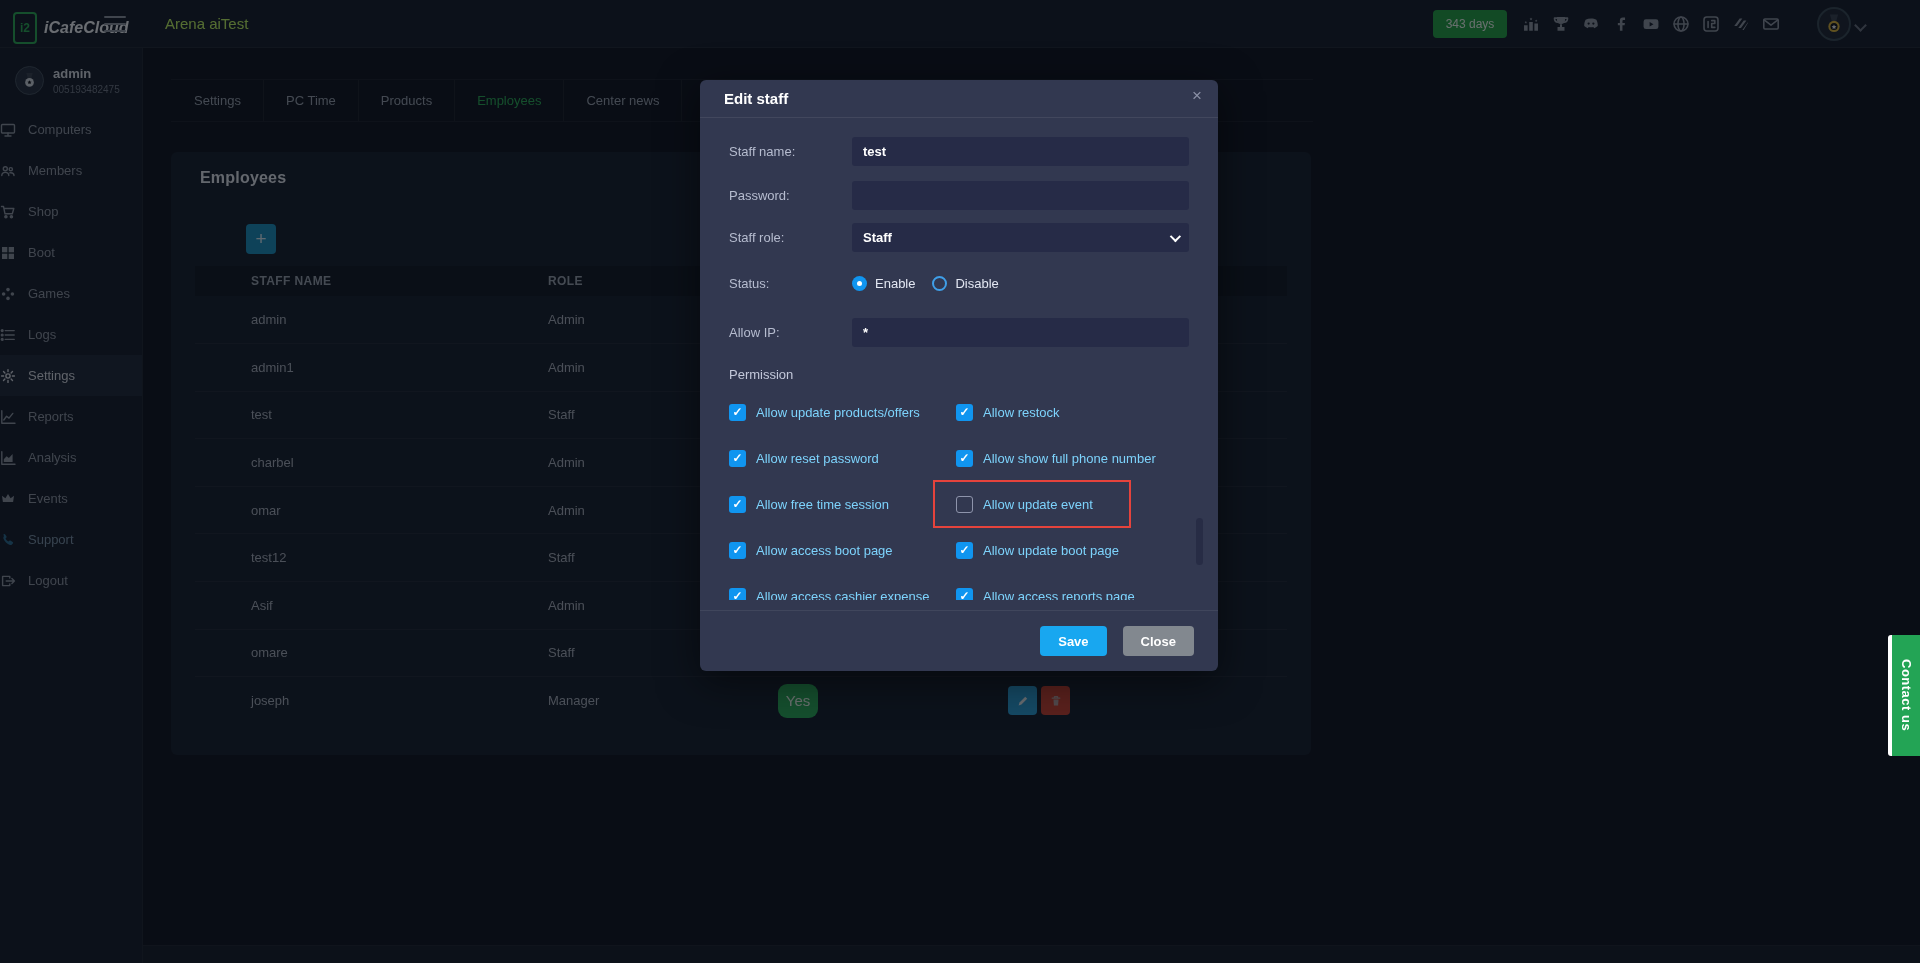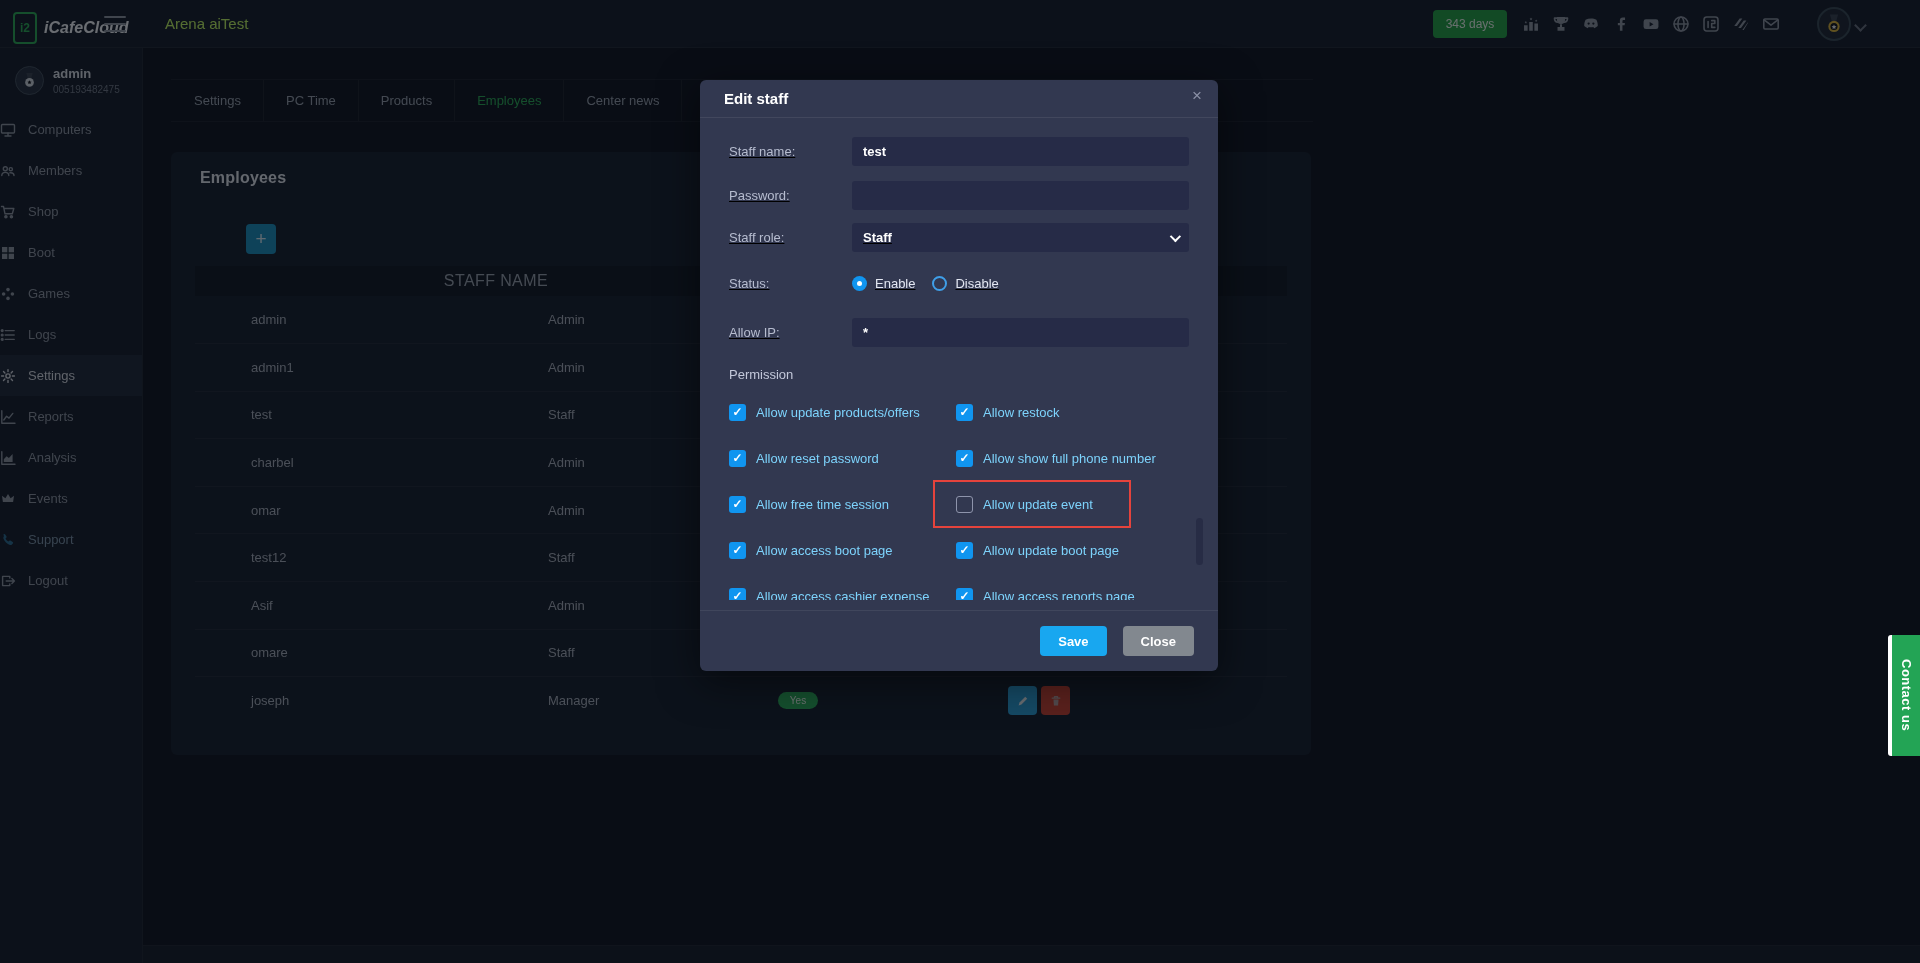--- a/index.html
+++ b/index.html
@@ -48,43 +48,43 @@
   .tab { padding:0 22px; line-height:42px; font-size:13px; color:#98a0ad; cursor:pointer;
     border-right:1px solid rgba(255,255,255,.06); }
   .tab:first-child { border-left:1px solid rgba(255,255,255,.06); border-left-color:transparent; }
   .tab.active { color:#2eac57; }
   .card { position:absolute; left:28px; top:104px; width:1140px; height:603px; background:#1b2230; border-radius:6px; }
   .card h2 { color:#dfe3ea; font-size:16px; padding:17px 0 0 29px; letter-spacing:.2px; }
   .add-btn { position:absolute; left:75px; top:72px; width:30px; height:30px; background:#1f8fbe; border:none;
     border-radius:4px; color:#d3e8f2; font-size:19px; line-height:28px; cursor:pointer; }
   table.staff { position:absolute; left:24px; top:114px; width:1092px; border-collapse:collapse; table-layout:fixed; }
   table.staff col.c1{width:353px} table.staff col.c2{width:230px} table.staff col.c3{width:230px} table.staff col.c4{width:279px}
-  table.staff th { background:#161c28; color:#9aa2ae; font-size:16px; text-align:right; height:30px;
-    font-weight:normal; letter-spacing:.4px; }
+  table.staff th { background:#161c28; color:#9aa2ae; font-size:12px; text-align:left; height:30px;
+    font-weight:bold; letter-spacing:.4px; }
   table.staff th:first-child, table.staff td:first-child { padding-left:56px; }
   table.staff td { height:47.6px; color:#a7aeba; font-size:13px; border-top:1px solid rgba(255,255,255,.05); }
   tr:first-child td { border-top:none; }
-  .yes-badge { display:inline-flex; align-items:center; justify-content:center; width:40px; height:17px;
-    border-radius:9px; background:#2eae5b; color:#eaf6ec; font-size:10px; }
+  .yes-badge { display:inline-flex; align-items:center; justify-content:center; width:40px; height:34px;
+    border-radius:9px; background:#2eae5b; color:#eaf6ec; font-size:15px; }
   .row-actions { display:flex; gap:4px; }
   .act-btn { width:29px; height:29px; border:none; border-radius:4px; display:flex; align-items:center;
     justify-content:center; cursor:pointer; }
   .act-edit { background:#2f9fd6; } .act-del { background:#cb4436; }
   .footer-strip { position:absolute; left:0; top:945px; width:1920px; height:18px; background:#1a202c;
     border-top:1px solid rgba(255,255,255,.04); }
 
   
   .overlay { position:absolute; inset:0; background:rgba(2,5,10,.56); z-index:5; }
   .modal { position:absolute; left:700px; top:80px; width:518px; height:591px; background:#323850;
     border-radius:6px; z-index:6; box-shadow:0 10px 40px rgba(0,0,0,.5); }
   .modal-head { height:38px; border-bottom:1px solid rgba(255,255,255,.08); display:flex; align-items:center;
     padding:0 24px; }
   .modal-title { color:#ffffff; font-size:15px; font-weight:bold; }
   .modal-close { position:absolute; right:16px; top:6px; color:#8b90a6; font-size:17px; cursor:pointer; }
-  .frow { position:absolute; left:29px; width:460px; display:flex; align-items:center;text-decoration:underline; }
+  .frow { position:absolute; left:29px; width:460px; display:flex; align-items:center; }
   .flabel { width:123px; color:#b6bccf; font-size:13px; flex:0 0 123px; }
   .fctrl { flex:1; }
   .tinput { width:337px; height:29px; background:#262b47; border:none; border-radius:3px; color:#fff;
     font-size:13px; font-weight:bold; padding:0 11px; font-family:"Liberation Sans",sans-serif; }
   .tselect { width:337px; height:29px; background:#262b47; border-radius:3px; color:#fff; font-size:13px;
     font-weight:bold; padding:0 11px; display:flex; align-items:center; justify-content:space-between; cursor:pointer; }
   .sel-chevron { width:8px; height:8px; border-right:2px solid #fff; border-bottom:2px solid #fff;
     transform:rotate(45deg) translateY(-2px); }
   .radio-group { display:flex; align-items:center; gap:17px; }
   .radio-opt { display:flex; align-items:center; gap:8px; color:#e3e7f2; font-size:13px; cursor:pointer; }

